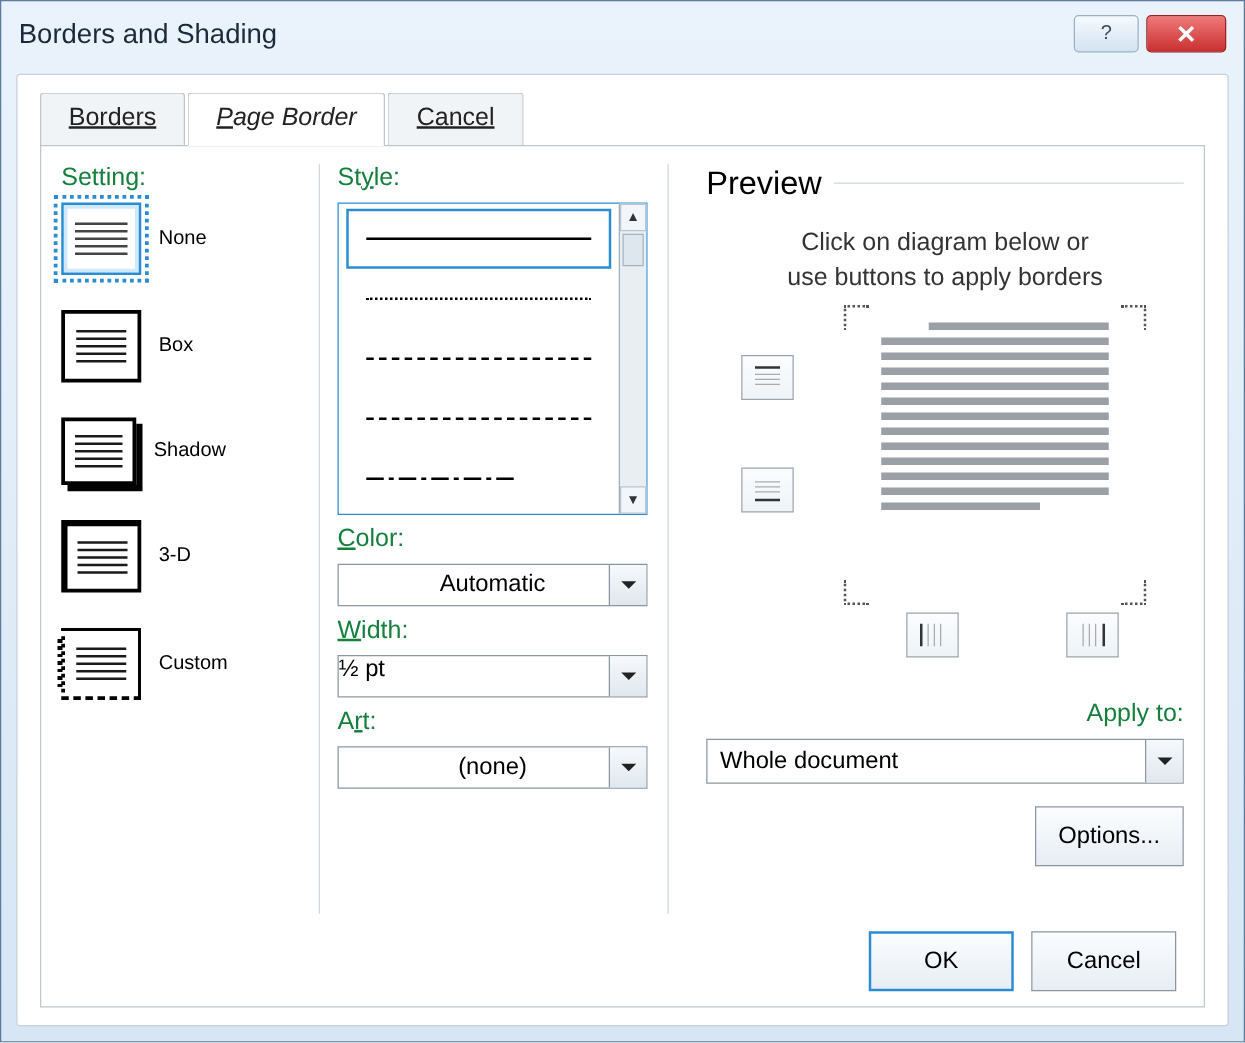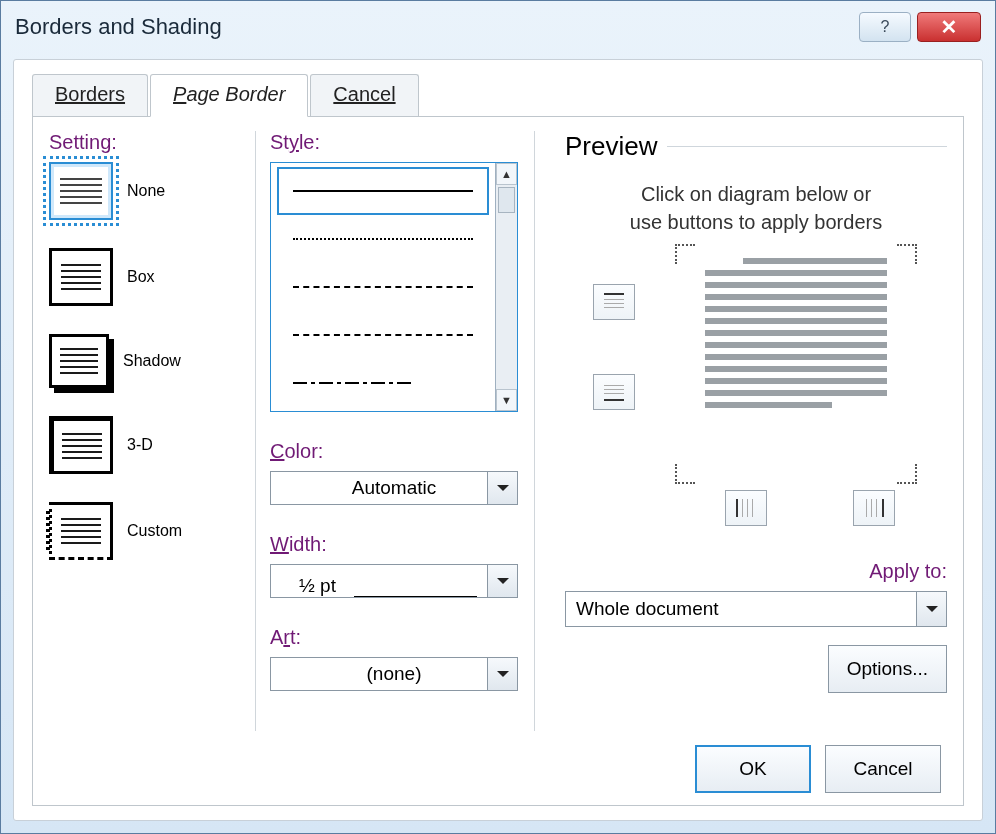--- a/index.html
+++ b/index.html
@@ -47,21 +47,21 @@
 .tab-panel {
   border: 1px solid #bfc6cc; background: #fff; flex: 1;
   margin-top: -1px; padding: 14px 16px 10px 16px;
   display: flex; flex-direction: column; position: relative;
 }
 .columns { flex: 1; display: flex; gap: 16px; }
 .col-setting { width: 190px; }
 .col-middle  { width: 280px; border-left: 1px solid #d0d6db; border-right: 1px solid #d0d6db; padding: 0 14px; }
 .col-preview { flex: 1; padding-left: 14px; }
 
-.section-label { font-size: 20px; color: #701a75; margin-bottom: 8px; }
+.section-label { font-size: 20px; color: #15803d; margin-bottom: 8px; }
 .section-label .u { text-decoration: underline; }
 
 .setting-list { display: flex; flex-direction: column; gap: 28px; margin-top: 6px; }
 .setting-item { display: flex; align-items: center; gap: 14px; cursor: pointer; }
 .setting-icon {
   width: 64px; height: 58px; border: 2px solid #333; background: #fff;
   display: flex; align-items: center; justify-content: center; position: relative;
 }
 .setting-icon.selected { outline: 3px dotted #2a8dd4; outline-offset: 3px; box-shadow: 0 0 0 3px #cfe8fb inset; }
 .icon-lines { width: 70%; display: flex; flex-direction: column; gap: 4px; }
@@ -91,34 +91,34 @@
 .style-sample.dashed-s { border-top: 2px dashed #000; border-spacing: 2px; }
 .style-sample.dashed-m { border-top: 2.5px dashed #000; }
 .style-sample.dashdot { display:flex; gap:4px; border:none; align-items:center; }
 .style-sample.dashdot span { height:2px; background:#000; }
 .style-sample.dashdot .d1{width:14px}.style-sample.dashdot .d2{width:4px}
 .style-scroll { width: 22px; border-left: 1px solid #9fb0c0; display: flex; flex-direction: column; background: #e9eef3; }
 .sb-btn { height: 22px; display:flex;align-items:center;justify-content:center;font-size:11px;color:#333; border:1px solid #b9c4ce; background:#f2f6fa; cursor:pointer; }
 .sb-grip { height: 26px; margin:2px; border:1px solid #a7b4c0; background:#dfe7ee; }
 .sb-track { flex:1; }
 
-.field-group { margin-top: 28px; }
+.field-group { margin-top: 8px; }
 .select {
   width: 248px; height: 34px; border: 1px solid #8a97a3; background:#fff;
   display:flex; align-items:center; justify-content:center; position:relative; cursor:pointer;
   font-size: 19px;
 }
 .select .caret {
   position:absolute; right:0; top:0; bottom:0; width:30px;
   border-left:1px solid #8a97a3; background:linear-gradient(#f6f9fc,#e0e7ee);
   display:flex;align-items:center;justify-content:center;
 }
 .select .caret::after { content:""; border:6px solid transparent; border-top-color:#222; margin-top:6px; }
 
-.width-select { display:flex; align-items:flex-end; justify-content:flex-start; padding-left:28px; gap:18px; }
+.width-select { display:flex; align-items:flex-start; justify-content:flex-start; gap:18px;flex-direction:column; }
 .width-line { flex:1; height:0; border-top:1px solid #000; margin-right:40px; }
 
 .preview-head { display:flex; align-items:center; gap:10px; font-size:26px; }
 .preview-rule { flex:1; height:0; border-top:1px solid #cfd6dc; }
 .preview-hint { text-align:center; font-size:20px; color:#333; margin:18px 10px 8px 10px; line-height:1.4; }
 
 .preview-area { position:relative; height:270px; margin-top:8px; }
 .pg-corner { position:absolute; width:20px; height:20px; }
 .pg-corner.tl{top:0;left:110px;border-left:2px dotted #555;border-top:2px dotted #555}
 .pg-corner.tr{top:0;right:30px;border-right:2px dotted #555;border-top:2px dotted #555}

